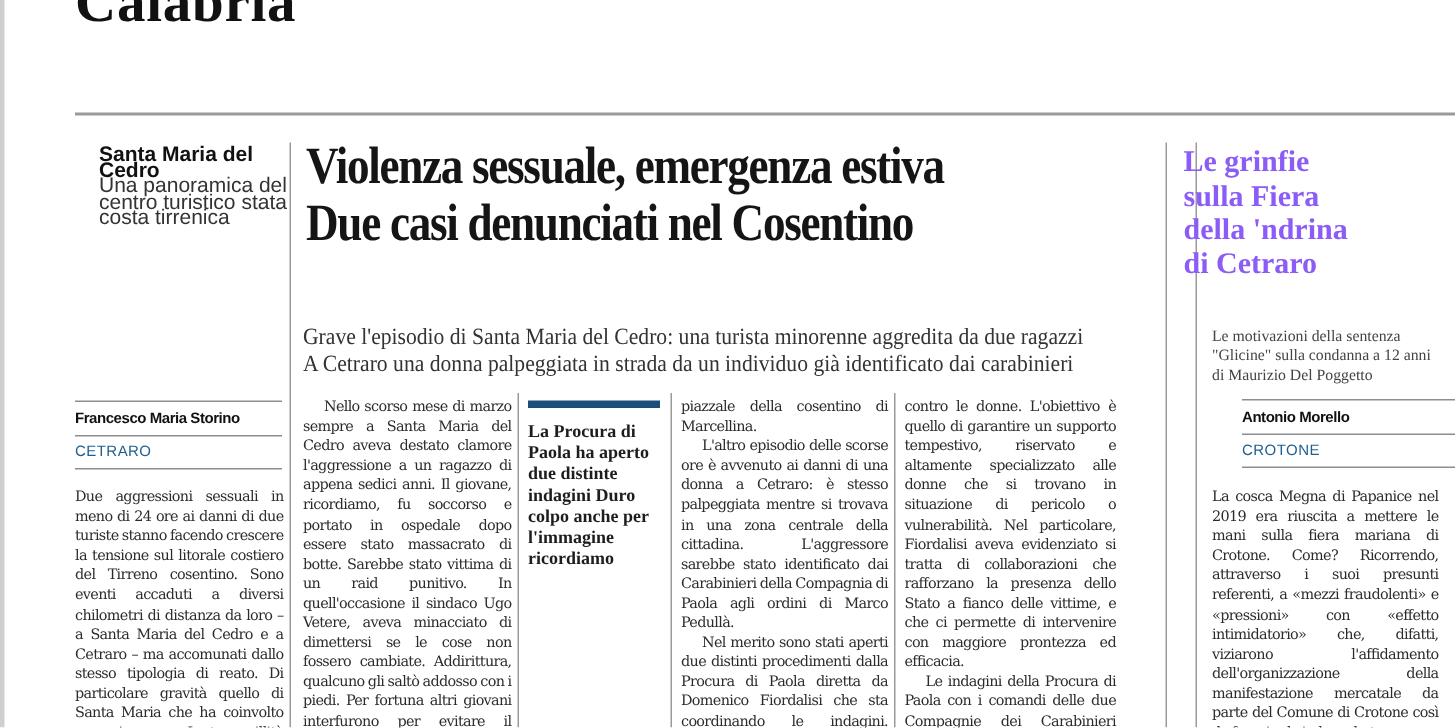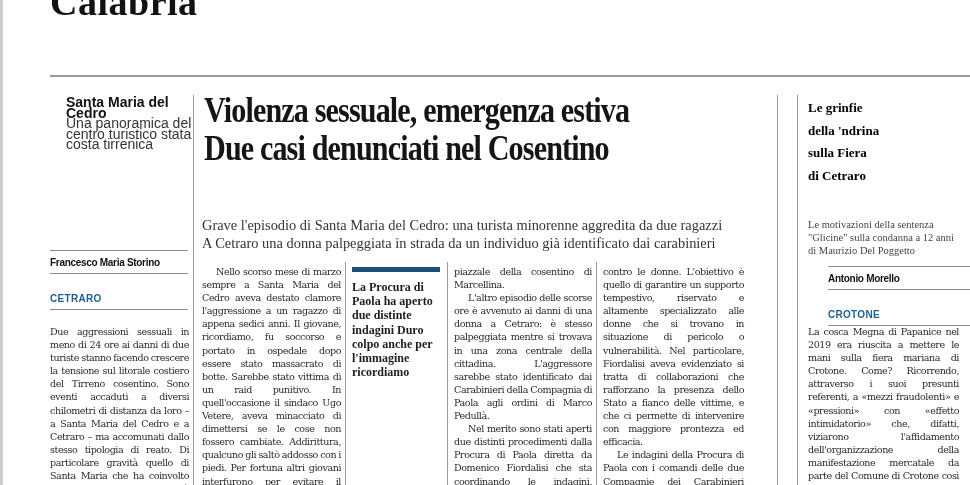--- a/index.html
+++ b/index.html
@@ -14,34 +14,34 @@
   
   .caption { position: absolute; left: 50px; top: 97px; width: 140px; font-family: "Liberation Sans", sans-serif; font-size: 14px; line-height: 10.5px; color: #333; margin-left: 16px; }
   .caption .cap-title { font-weight: bold; color: #111; }
 
   .vrule { position: absolute; width: 1px; background: #9a9a9a; }
 
   .headline { position: absolute; left: 204px; top: 92px; font-family: "Liberation Serif", serif; font-weight: bold; font-size: 35px; line-height: 38px; color: #151515; letter-spacing: -1px; transform: scaleX(0.86); transform-origin: left top; white-space: nowrap; }
 
   .subhead { position: absolute; left: 202px; top: 216px; font-family: "Liberation Serif", serif; font-size: 15.5px; line-height: 18px; color: #333; white-space: nowrap; transform: scaleX(0.93); transform-origin: left top; }
 
-  .byline-block { position: absolute; left: 50px; top: 250px; width: 138px; }
+  .byline-block { position: absolute; left: 50px; top: 267px; width: 138px; }
   .hrule { height: 1px; background: #8d8d8d; }
   .author { font-family: "Liberation Sans", sans-serif; font-weight: bold; font-size: 10px; color: #111; padding: 6px 0 5px; white-space: nowrap; letter-spacing: -0.3px; }
-  .location { font-family: "Liberation Sans", sans-serif; font-weight: bold; font-size: 10px; color: #1f5f8f; padding: 5px 0 5px; letter-spacing: 0.3px; margin-top: 14px; }
+  .location { font-family: "Liberation Sans", sans-serif; font-weight: normal; font-size: 10px; color: #1f5f8f; padding: 5px 0 5px; letter-spacing: 0.3px; }
 
   .body-col { position: absolute; font-family: "DejaVu Serif", serif; font-size: 9.6px; line-height: 13.1px; color: #2b2b2b; text-align: justify; letter-spacing: -0.45px; word-spacing: -0.5px; }
   .body-col p { margin: 0; }
   .body-col p.indent { text-indent: 14px; }
 
   .sidebox { position: absolute; left: 352px; top: 267px; width: 88px; }
   .sidebox .bar { height: 5px; background: #1d4e7a; }
   .sidebox .sb-text { font-family: "Liberation Serif", serif; font-weight: bold; font-size: 12px; line-height: 14.2px; color: #1d1d1d; padding-top: 8px; }
 
-  .side-headline { position: absolute; left: 808px; top: 97px; font-family: "Liberation Serif", serif; font-weight: bold; font-size: 13px; line-height: 22.5px; color: #000000; }
+  .side-headline { position: absolute; left: 789px; top: 97px; font-family: "Liberation Serif", serif; font-weight: bold; font-size: 20px; line-height: 22.5px; color: #8b5cf6; }
   .side-sub { position: absolute; left: 808px; top: 218px; width: 150px; font-family: "Liberation Serif", serif; font-size: 10.5px; line-height: 13px; color: #444; }
   .side-byline { position: absolute; left: 828px; top: 266px; width: 152px; }
 </style>
 </head>
 <body>
 
 <div class="page-edge"></div>
 
 <div class="masthead">Calabria</div>
 <div class="top-rule"></div>
@@ -95,22 +95,22 @@
   <p class="indent">Nel merito sono stati aperti due distinti procedimenti dalla Procura di Paola diretta da Domenico Fiordalisi che sta coordinando le indagini. Proprio la Procura aveva firmato apposite collaborazioni con le associazioni "Noto al Sud" e "La Gine</p>
 </div>
 
 <div class="body-col" style="left:603px; top:265px; width:141px;">
   <p>contro le donne. L'obiettivo è quello di garantire un supporto tempestivo, riservato e altamente specializzato alle donne che si trovano in situazione di pericolo o vulnerabilità. Nel particolare, Fiordalisi aveva evidenziato si tratta di collaborazioni che rafforzano la presenza dello Stato a fianco delle vittime, e che ci permette di intervenire con maggiore prontezza ed efficacia.</p>
   <p class="indent">Le indagini della Procura di Paola con i comandi delle due Compagnie dei Carabinieri proseguono anche per questi due ultimi episodi per assicurare alla giustizia gli autori</p>
 </div>
 
 <div class="side-headline">
   <div>Le grinfie</div>
+  <div>sulla Fiera</div>
   <div>della 'ndrina</div>
-  <div>sulla Fiera</div>
   <div>di Cetraro</div>
 </div>
 
 <div class="side-sub">Le motivazioni della sentenza "Glicine" sulla condanna a 12 anni di Maurizio Del Poggetto</div>
 
 <div class="side-byline">
   <div class="hrule"></div>
   <div class="author">Antonio Morello</div>
   <div class="hrule"></div>
   <div class="location">CROTONE</div>

